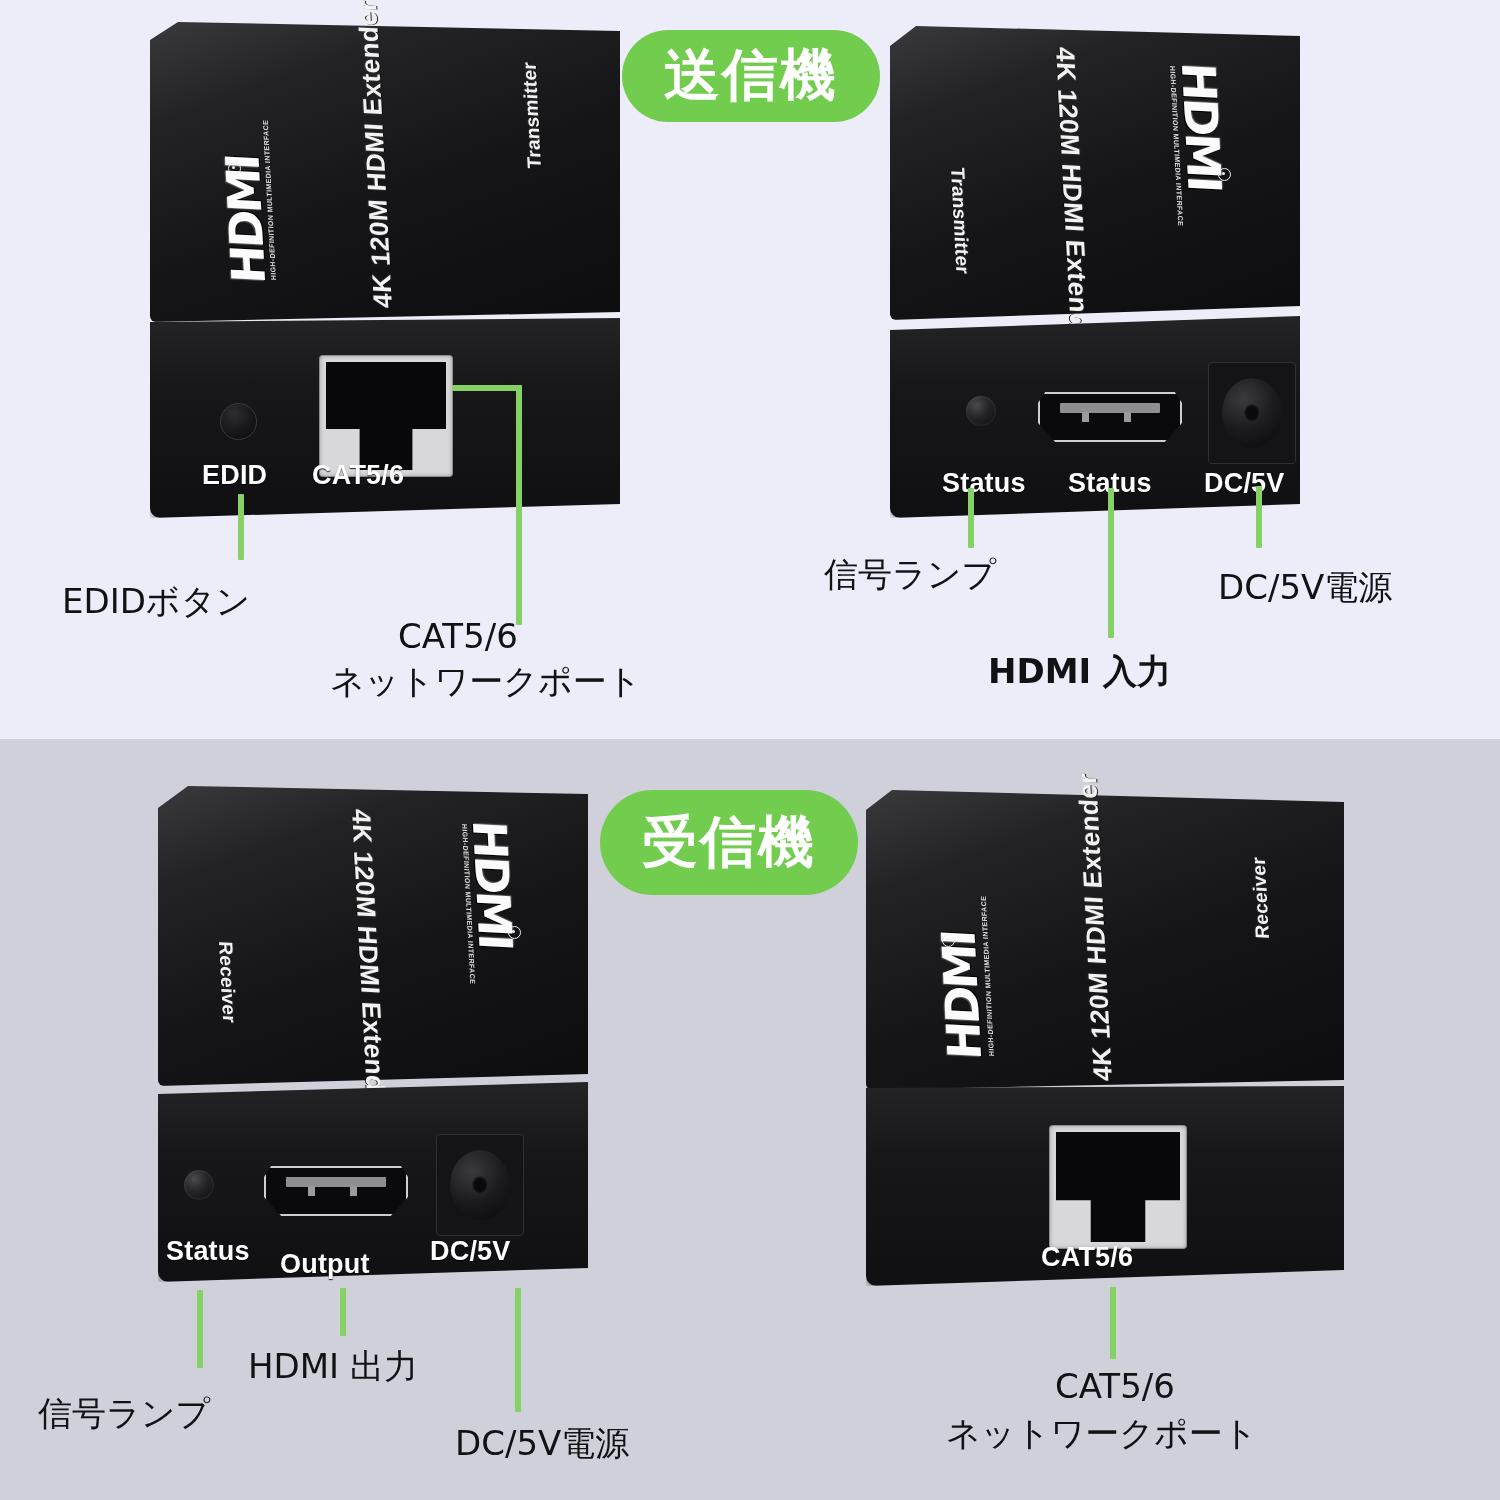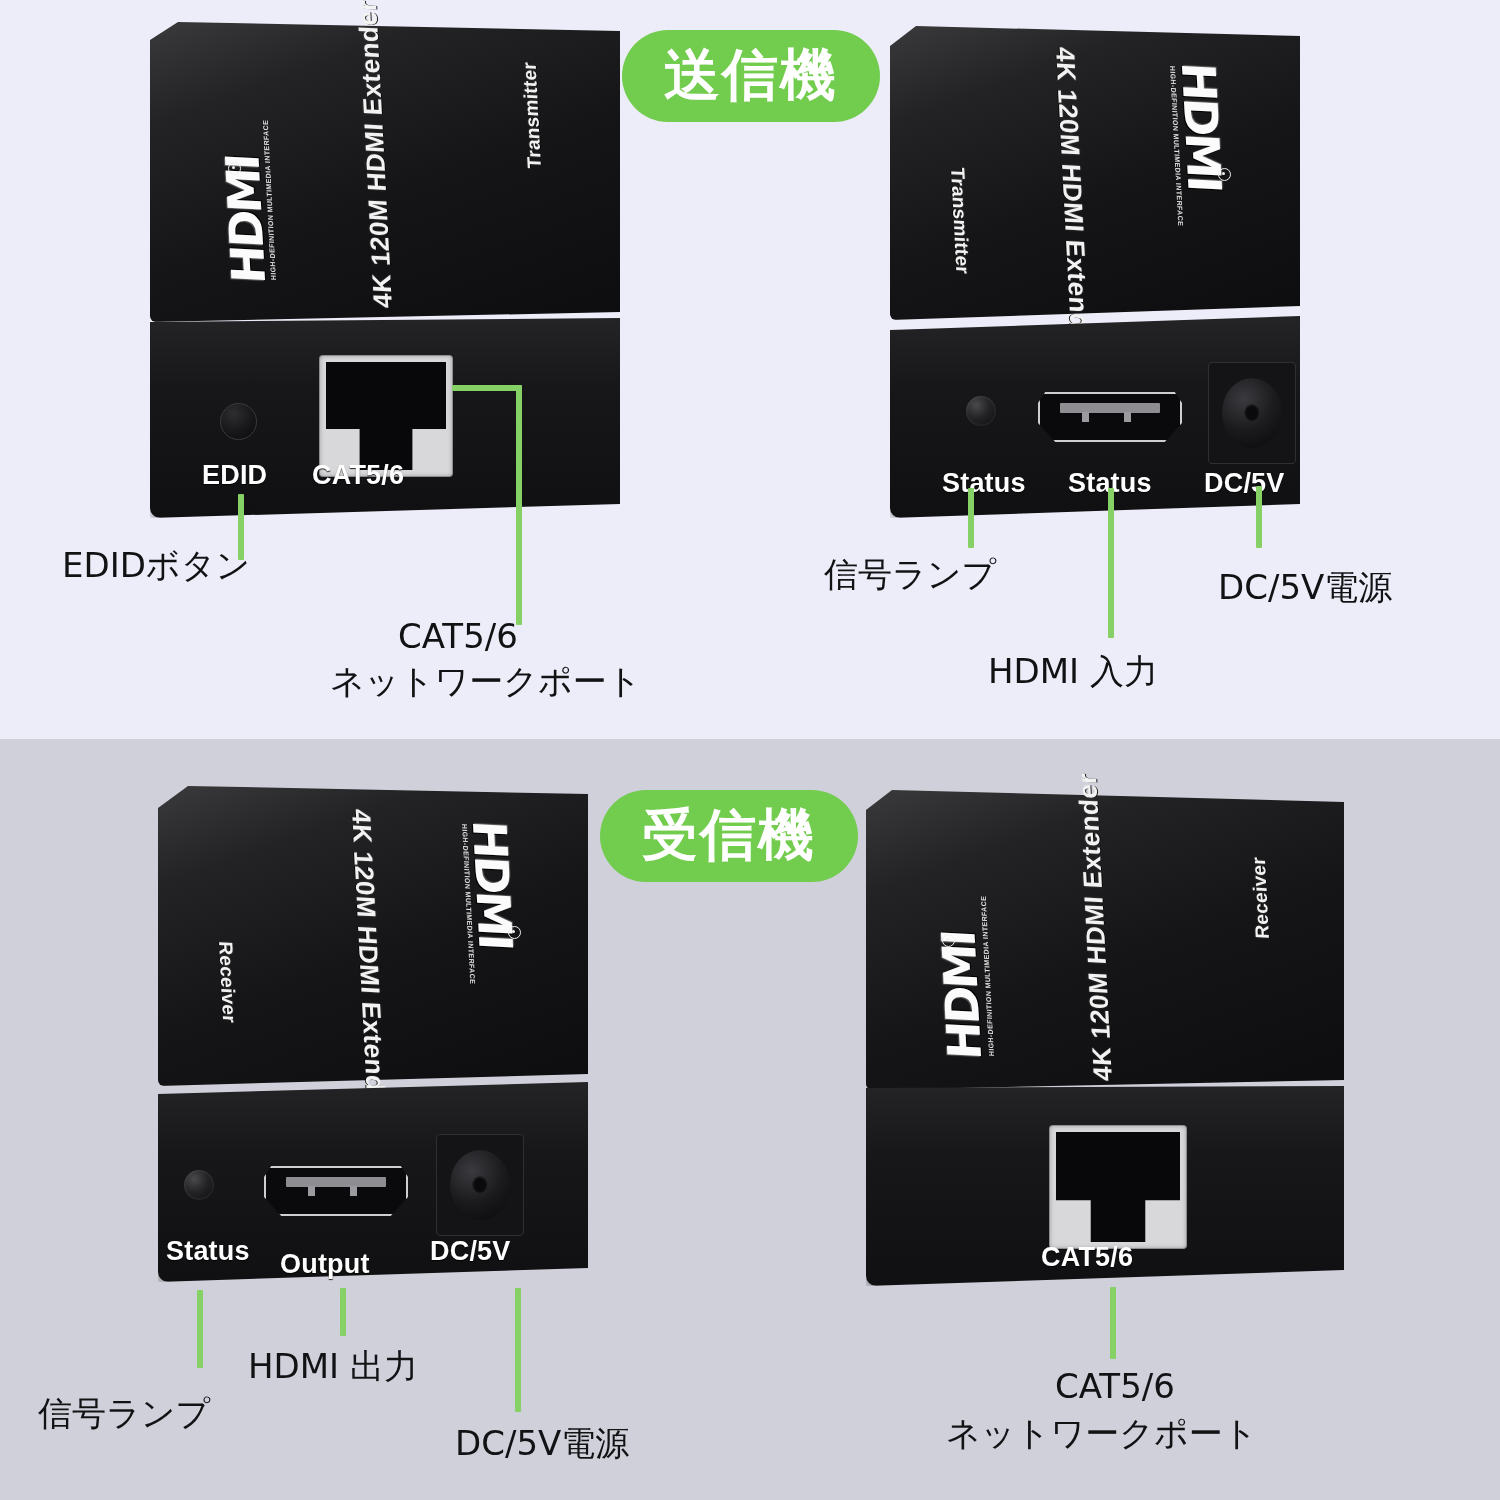--- a/index.html
+++ b/index.html
@@ -159,21 +159,21 @@
       <div class="rj45-in"></div>
     </div>
     <div class="port-label" style="left:162px;top:438px;">CAT5/6</div>
   </div>
 
   <div class="lead lead-v" style="left:238px;top:494px;width:6px;height:66px;"></div>
 
   <div class="lead lead-h" style="left:452px;top:385px;width:70px;height:6px;"></div>
   <div class="lead lead-v" style="left:516px;top:385px;width:6px;height:240px;"></div>
 
-  <div class="callout" style="left:62px;top:544px;text-align:right;">EDIDボタン</div>
+  <div class="callout" style="left:62px;top:580px;text-align:right;">EDIDボタン</div>
 
   <div class="callout" style="left:398px;top:615px;">CAT5/6</div>
   <div class="callout" style="left:330px;top:660px;">ネットワークポート</div>
 
   <div class="device" style="left:890px;top:26px;width:410px;height:496px;">
 
     <div class="dev-top" style="top:0;height:294px;width:410px;
                 clip-path:polygon(26px 0, 410px 10px, 410px 280px, 0 294px, 0 20px);
                 border-radius:6px;"></div>
 
@@ -204,21 +204,21 @@
       </div>
     </div>
     <div class="port-label" style="left:314px;top:442px;">DC/5V</div>
   </div>
 
   <div class="lead lead-v" style="left:968px;top:488px;width:6px;height:60px;"></div>
   <div class="lead lead-v" style="left:1108px;top:488px;width:6px;height:150px;"></div>
   <div class="lead lead-v" style="left:1256px;top:486px;width:6px;height:62px;"></div>
 
   <div class="callout" style="left:824px;top:553px;">信号ランプ</div>
-  <div class="callout" style="left:988px;top:650px;">HDMI 入力</div>
+  <div class="callout" style="left:988px;top:650px;font-weight:bold;">HDMI 入力</div>
   <div class="callout" style="left:1218px;top:566px;">DC/5V電源</div>
 
   <div class="badge" style="left:622px;top:30px;width:258px;height:92px;font-size:56px;">
     <span>送信機</span>
   </div>
 
   <div class="panel" id="panel-bottom"></div>
 
   <div class="device" style="left:158px;top:786px;width:430px;height:500px;">
 
@@ -284,17 +284,17 @@
       <div class="rj45-in"></div>
     </div>
     <div class="port-label" style="left:175px;top:452px;">CAT5/6</div>
   </div>
 
   <div class="lead lead-v" style="left:1110px;top:1287px;width:6px;height:72px;"></div>
 
   <div class="callout" style="left:1055px;top:1365px;">CAT5/6</div>
   <div class="callout" style="left:946px;top:1412px;">ネットワークポート</div>
 
-  <div class="badge" style="left:600px;top:790px;width:258px;height:92px;font-size:56px;align-items:center;">
+  <div class="badge" style="left:600px;top:790px;width:258px;height:105px;font-size:56px;align-items:center;">
     <span>受信機</span>
   </div>
 
 </div>
 
 </body></html>

